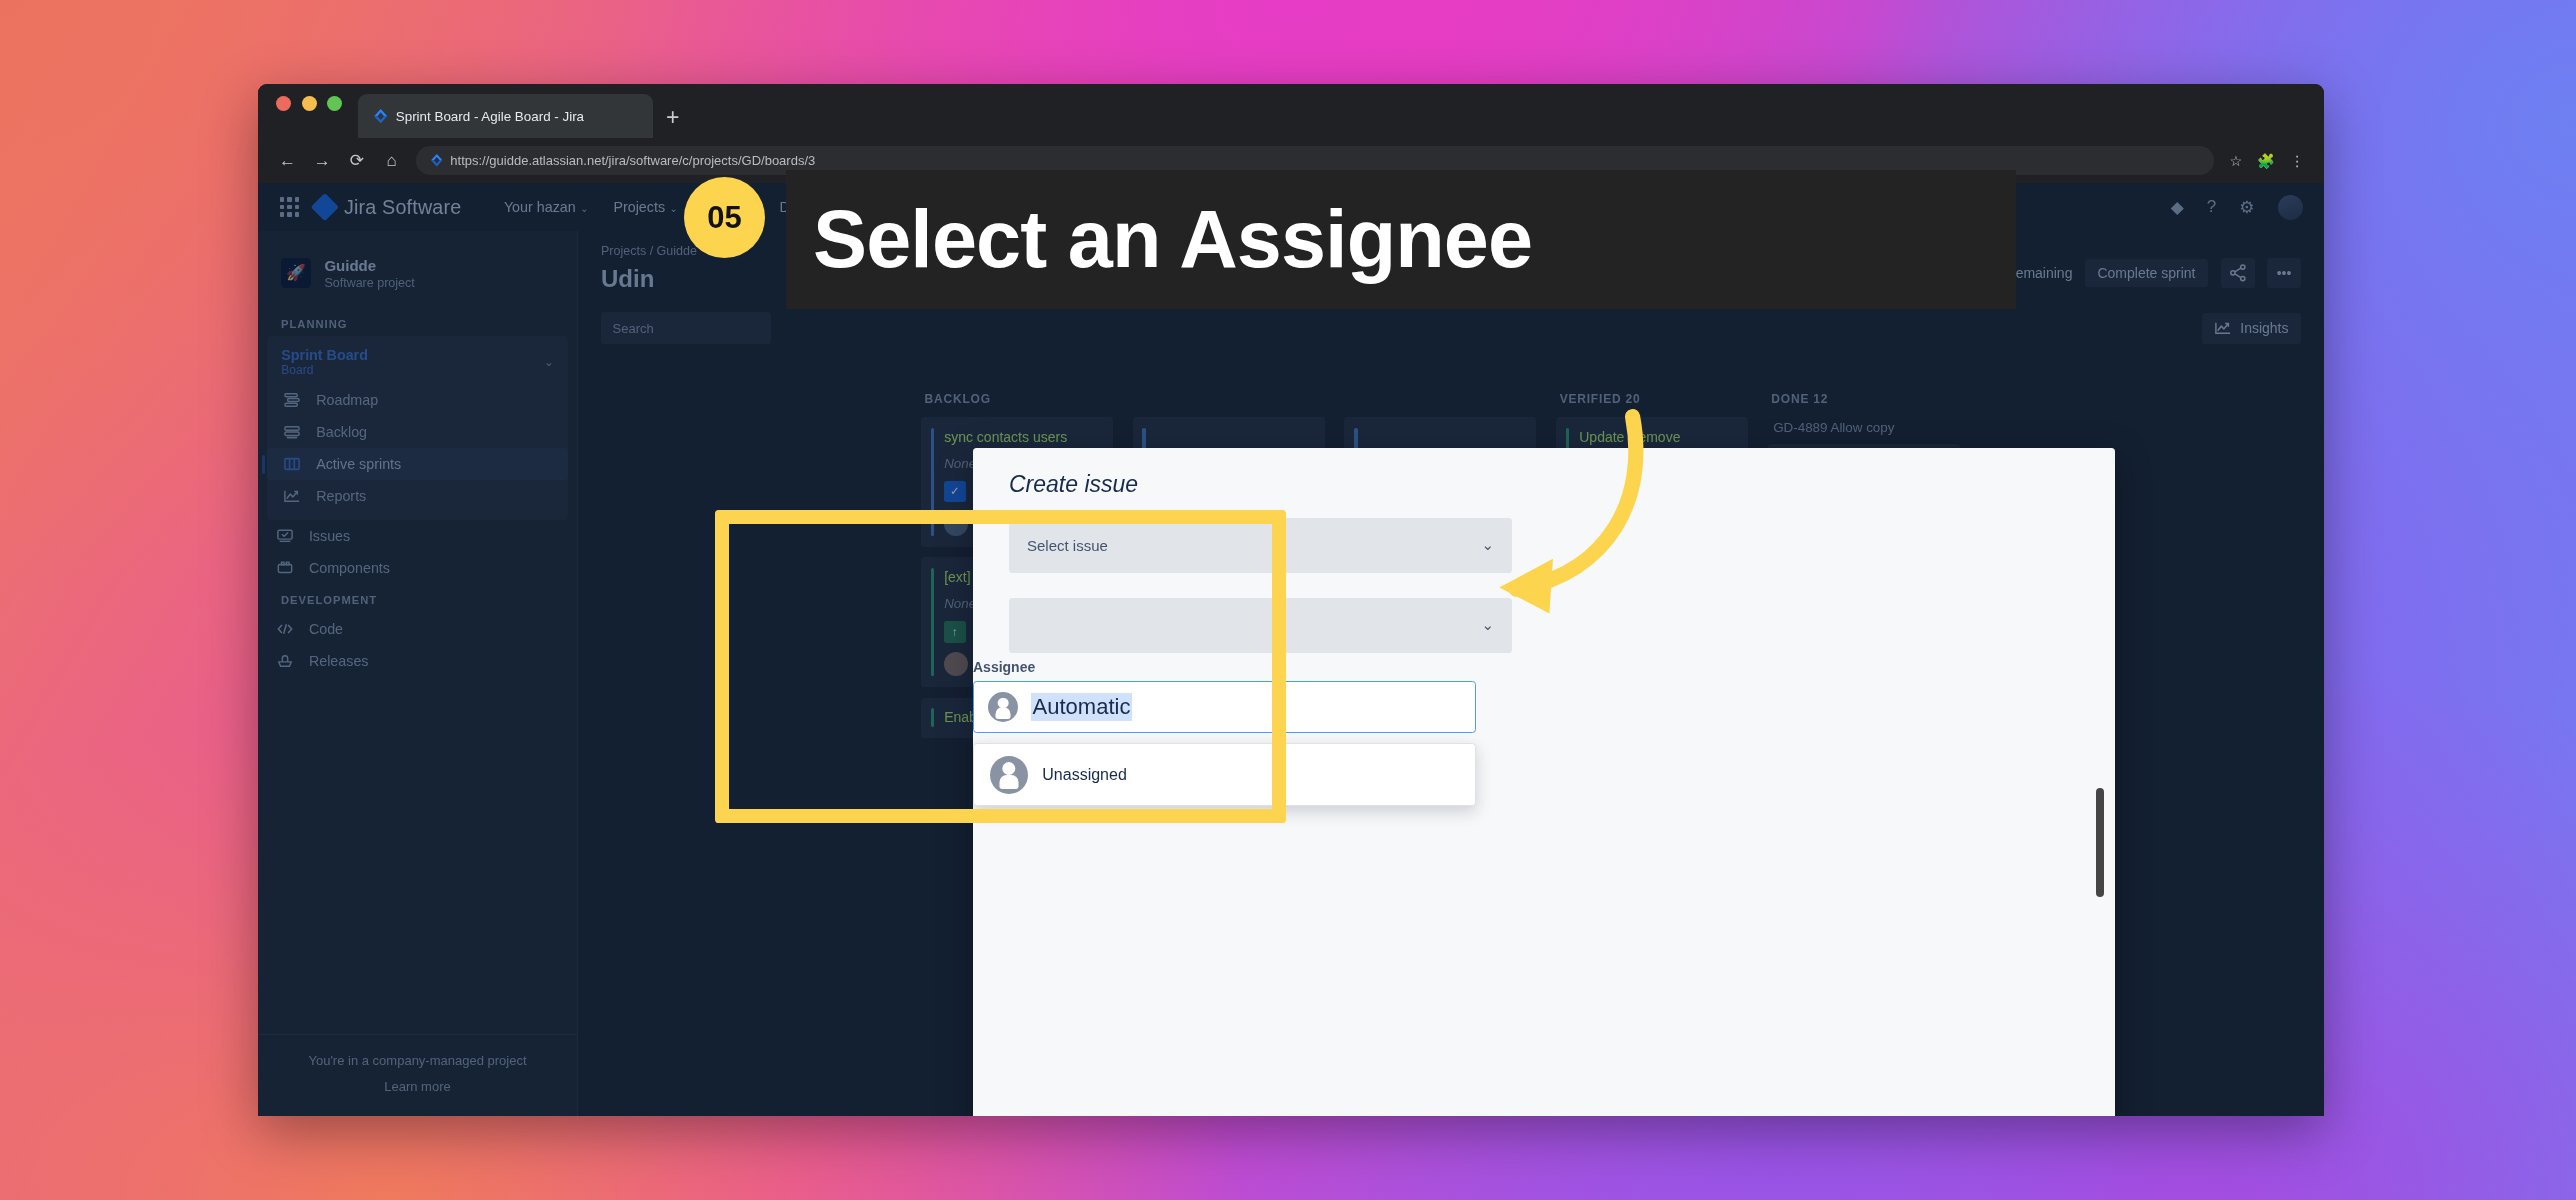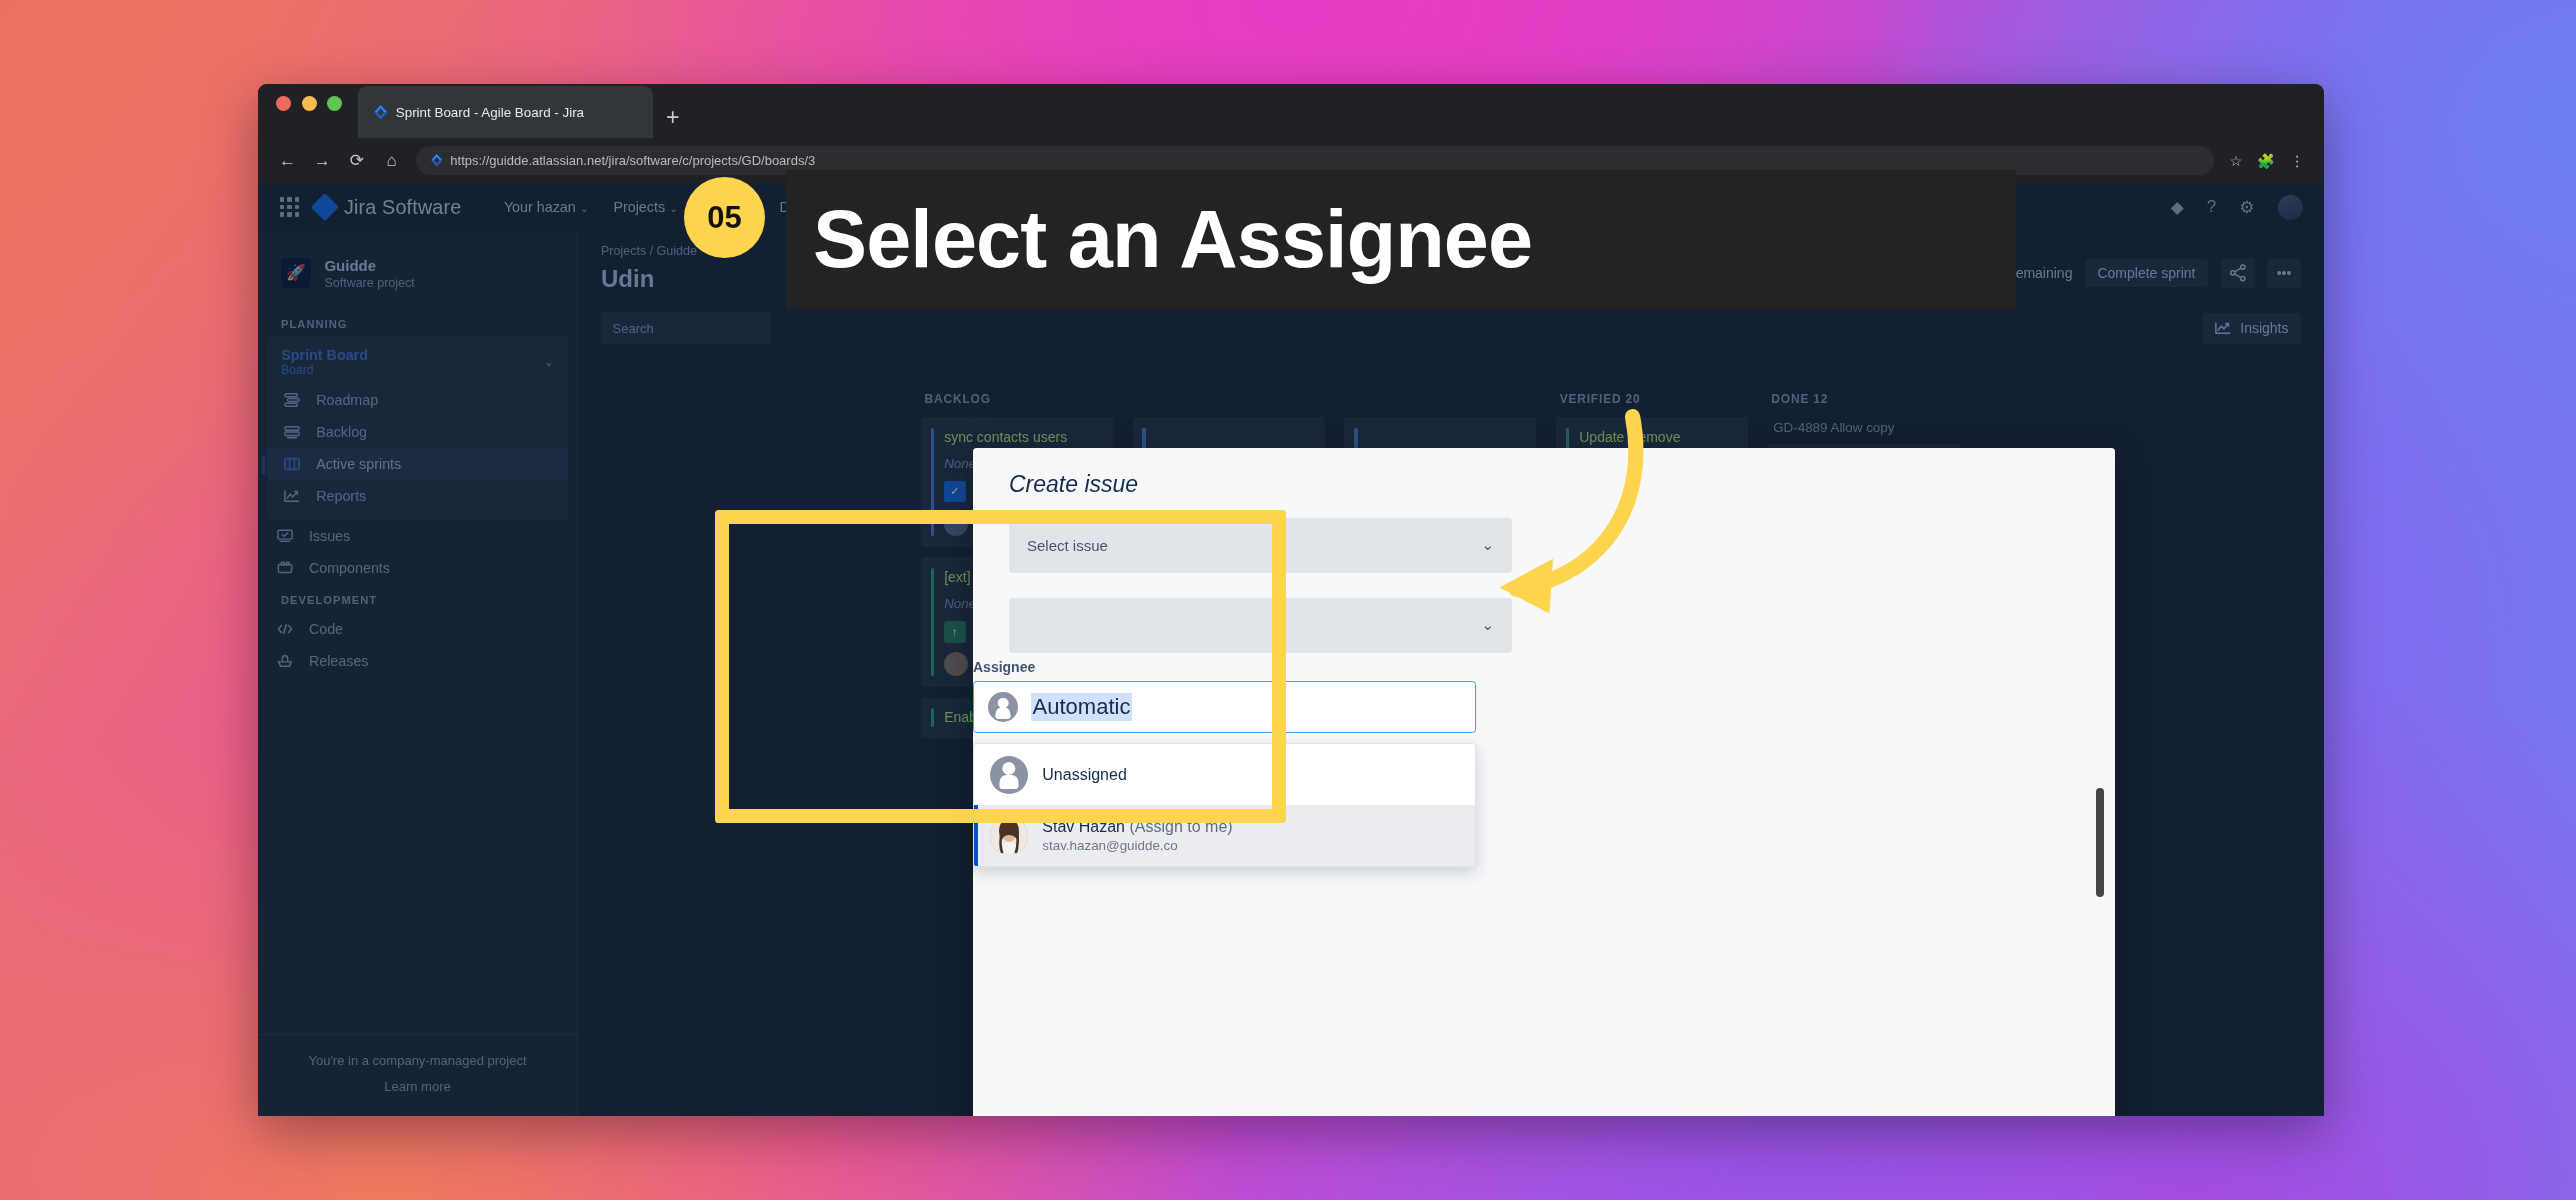--- a/index.html
+++ b/index.html
@@ -30,21 +30,21 @@
     box-shadow: 0 16px 54px rgba(0,0,0,.35);
   }
   .tabstrip {
     height: 54px; background: #202124;
     display: flex; align-items: flex-end; padding-left: 18px;
   }
   .traffic { display: flex; gap: 10.7px; align-items: center; height: 54px; padding-bottom: 14.3px; }
   .dot { width: 15px; height: 15px; border-radius: 50%; }
   .dot.r { background: #ed6a5e; } .dot.y { background: #f4bd4f; } .dot.g { background: #61c454; }
   .tab {
-    margin-left: 16px; height: 52px; min-width: 295px;
+    margin-left: 16px; height: 44px; min-width: 295px;
     background: #323639; border-radius: 9px 9px 0 0;
     display: flex; align-items: center; gap: 8px; padding: 0 16px;
     color: #e8eaed; font-size: 13.4px; white-space: nowrap;
   }
   .tab .jlogo { width: 13.4px; height: 14.3px; flex: none; }
   .newtab { color: #c9ccd1; font-size: 23px; margin-left: 12.5px; padding-bottom: 9px; line-height: 1; }
 
   .omnibar { height: 45px; background: #202124; display: flex; align-items: center; gap: 15px; padding: 0 19.7px; }
   .navicon { color: #c4c7c9; font-size: 17px; width: 19.7px; text-align: center; line-height: 1; }
   .urlbox {
@@ -616,39 +616,20 @@
             <span class="uicon"></span>
             <span class="asel">Automatic</span>
           </div>
           <div class="amenu">
 
             <div class="arow">
               <span class="uicon big"></span>
               <span class="nm">Unassigned</span>
             </div>
 
-            <div class="arow hl">
-              <span class="ph" style="background:#c8a48e;overflow:hidden;position:relative">
-                <svg width="38" height="38" viewBox="0 0 42 42">
-                  <rect width="42" height="42" fill="#efe7e0"></rect>
-                  <path d="M10 42 Q10 28 21 28 Q32 28 32 42 Z" fill="#f2f2f2"></path>
-                  <ellipse cx="21" cy="17" rx="8.5" ry="10.5" fill="#e0b89c"></ellipse>
-                  <path d="M10 16 Q10 3 21 3 Q32 3 32 16 L32 30 Q29 20 21 20 Q13 20 12 30 Z" fill="#4a3324"></path>
-                  <path d="M11 20 Q9 32 12 40 L15 40 Q12 30 13 21 Z" fill="#4a3324"></path>
-                  <path d="M31 20 Q33 32 30 40 L27 40 Q30 30 29 21 Z" fill="#4a3324"></path>
-                </svg>
-              </span>
-              <div>
-                <div class="nm">
-                  <span>Stav Hazan</span>
-                  <span class="sub">(Assign to me)</span>
-                </div>
-                <div class="em">stav.hazan@guidde.co</div>
-              </div>
-            </div>
 
 
 
           </div>
         </div>
       </div>
 
       <div class="mscroll"></div>
     </div>
 

